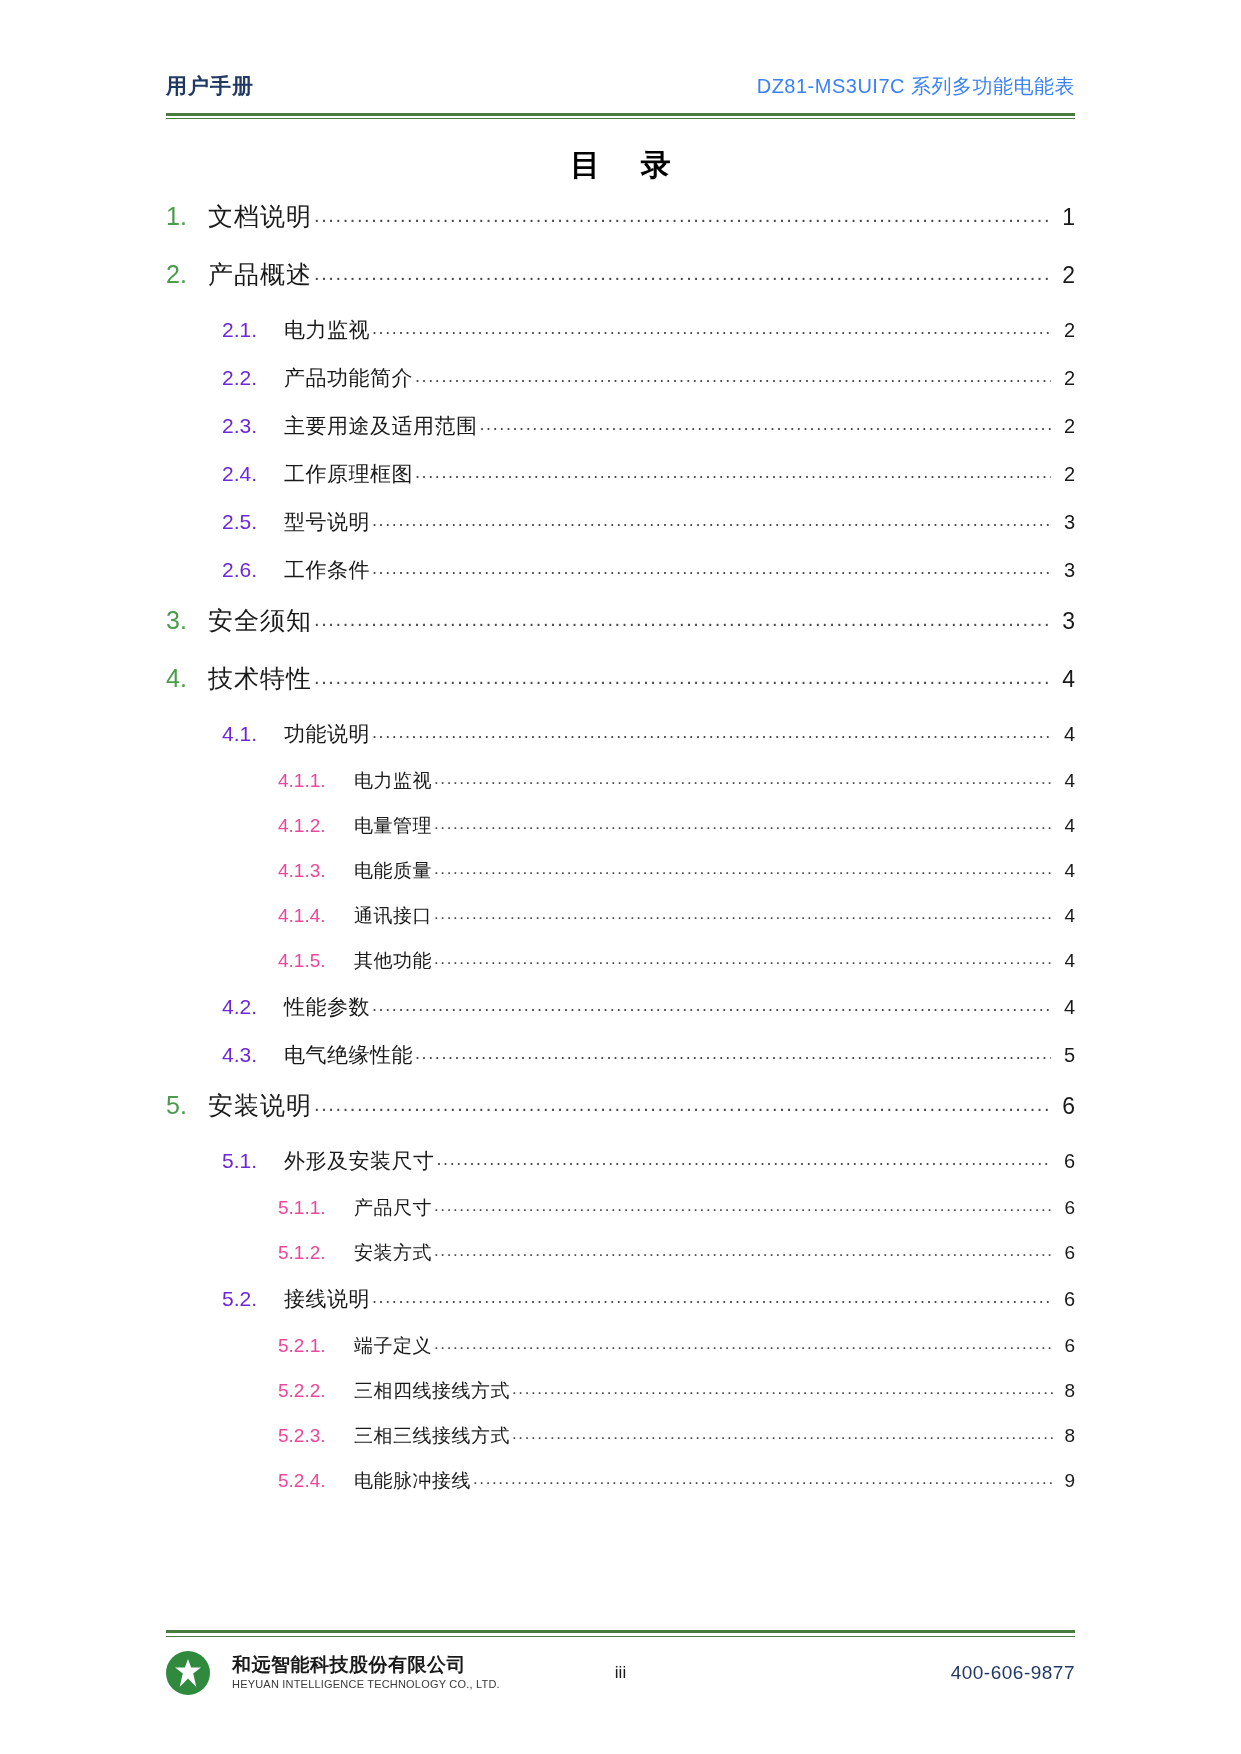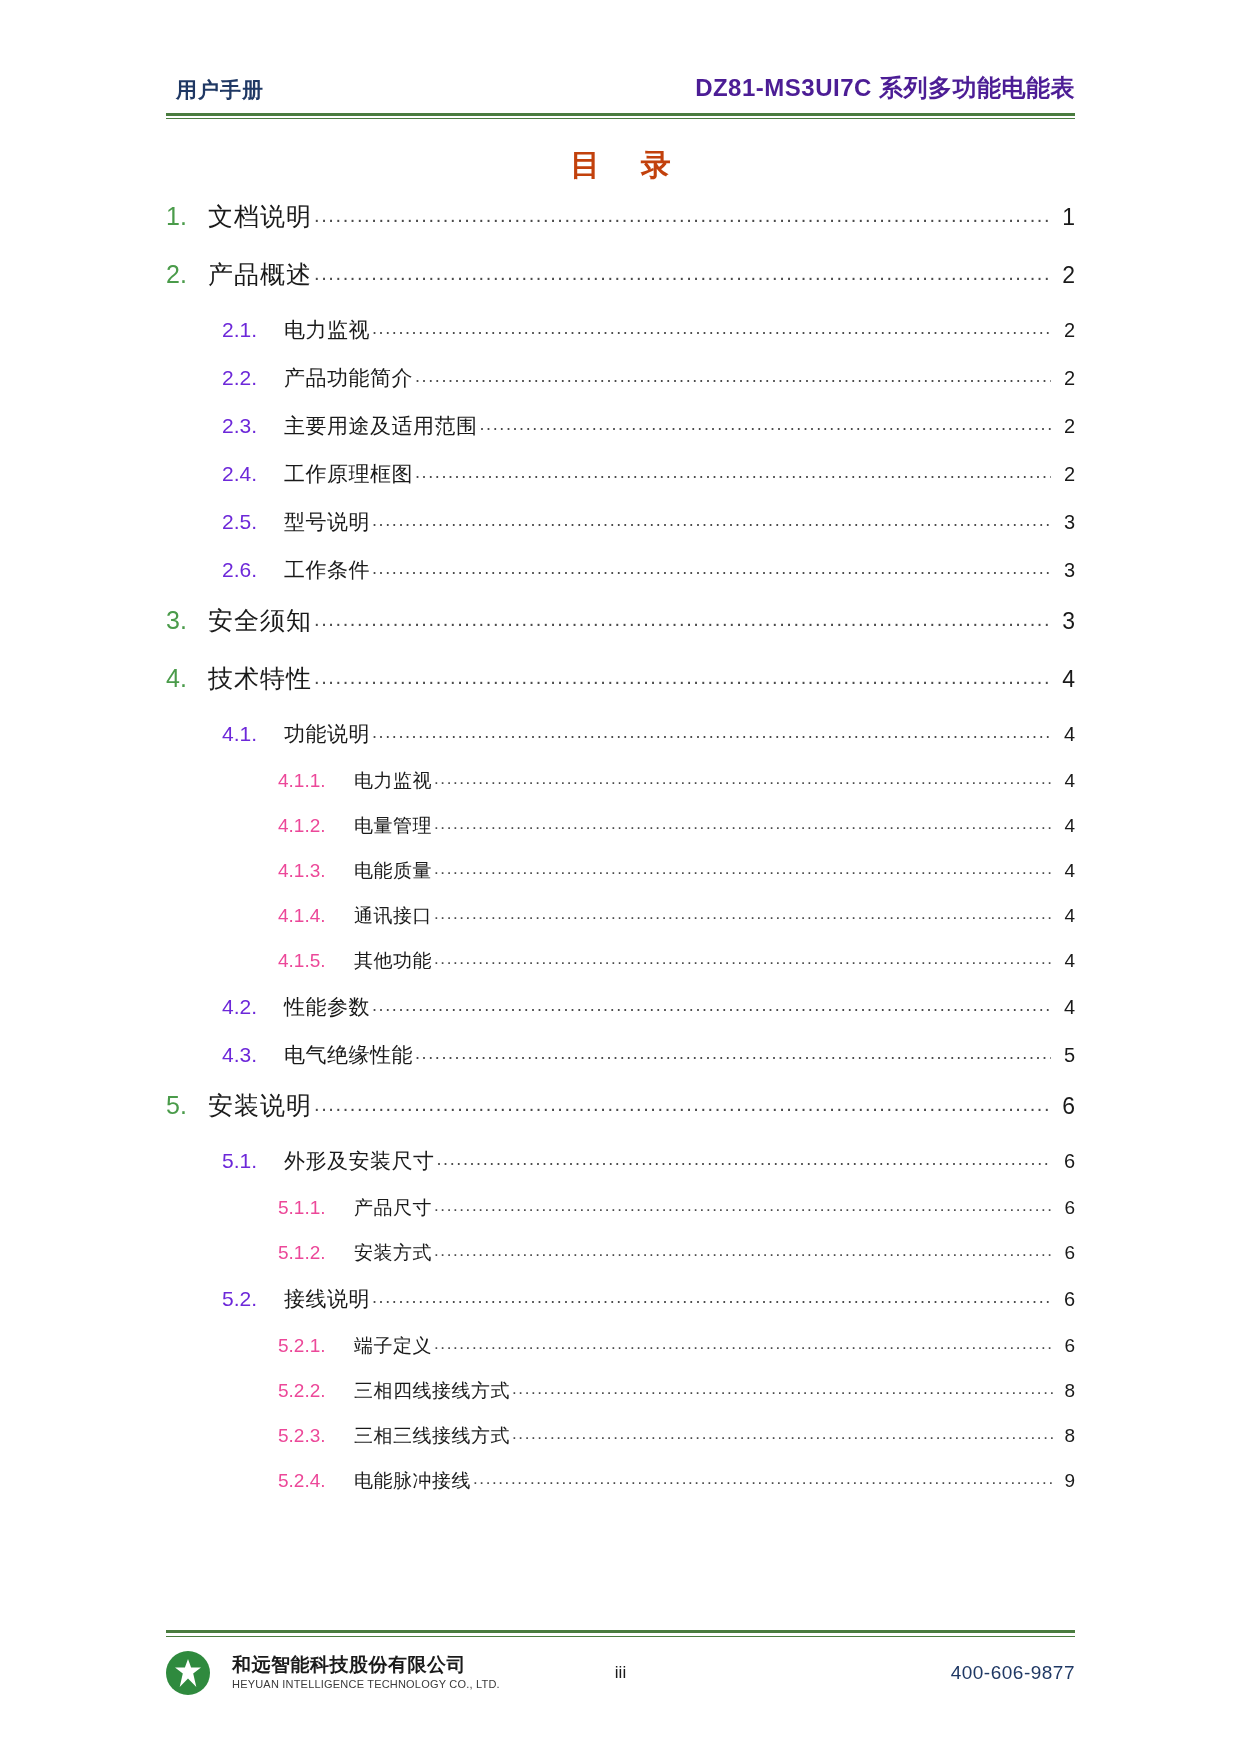--- a/index.html
+++ b/index.html
@@ -17,36 +17,36 @@
     height: 1754px;
     margin: 0 auto;
     background: #ffffff;
     box-sizing: border-box;
     overflow: hidden;
   }
   
   .header {
     position: absolute;
     top: 72px;
-    left: 176px;
+    left: 166px;
     right: 166px;
     display: flex;
     justify-content: space-between;
     align-items: flex-end;
   }
   .header-left {
     font-size: 21px;
     font-weight: bold;
     color: #1f3864;
     letter-spacing: 1px;
   }
   .header-right {
-    font-size: 24px;
-    font-weight: bold;
-    color: #4c1d95;
+    font-size: 20px;
+    font-weight: normal;
+    color: #3b82f6;
     letter-spacing: 0.5px;
   }
   .header-rule {
     position: absolute;
     top: 113px;
     left: 166px;
     right: 166px;
     height: 3px;
     background: #4a7c3f;
   }
@@ -60,21 +60,21 @@
   }
   
   .toc-title {
     position: absolute;
     top: 145px;
     left: 0;
     right: 0;
     text-align: center;
     font-size: 30px;
     font-weight: bold;
-    color: #c2410c;
+    color: #000000;
     letter-spacing: 16px;
     text-indent: 16px;
   }
   
   .toc {
     position: absolute;
     top: 200px;
     left: 166px;
     right: 166px;
   }

